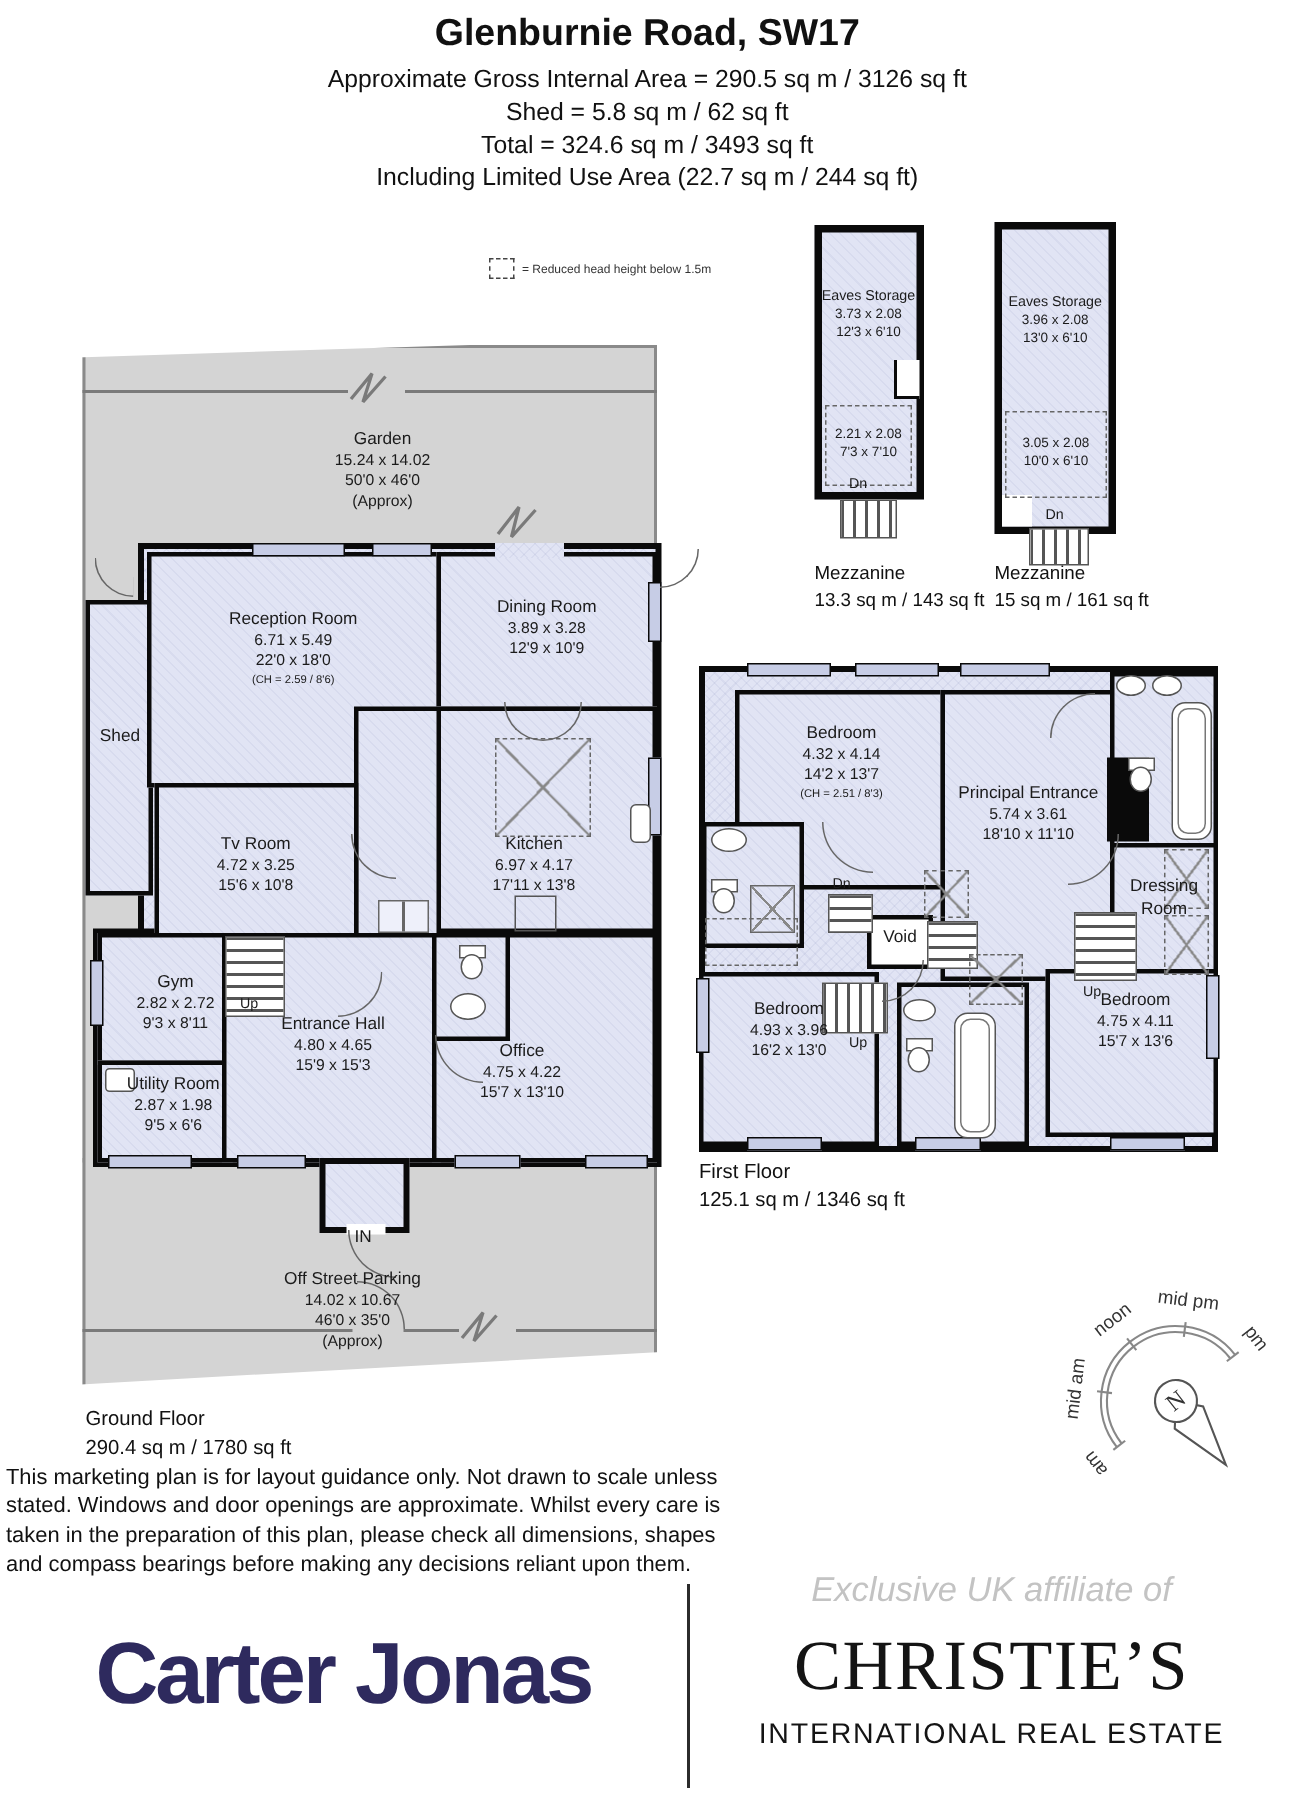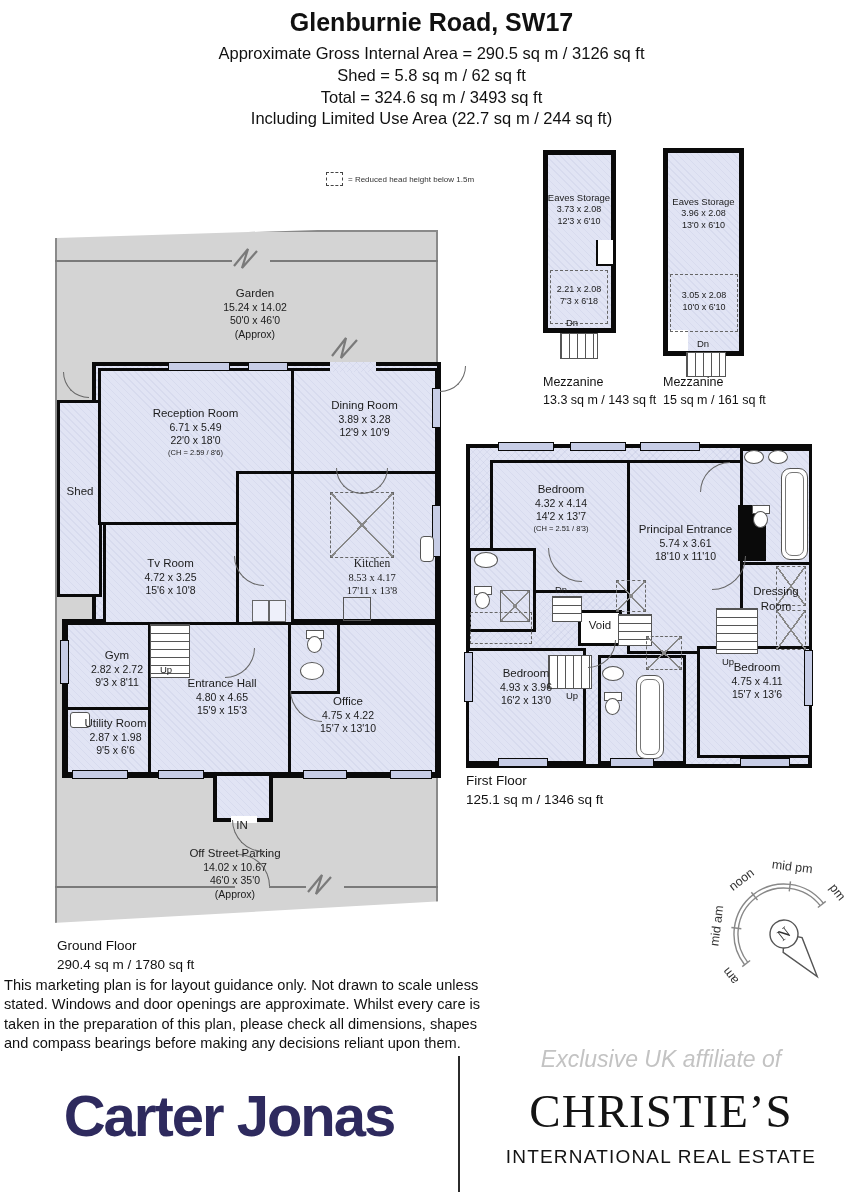--- a/index.html
+++ b/index.html
@@ -156,23 +156,23 @@
     <div class="nm">Reception Room</div>
     <div class="dm">6.71 x 5.49</div>
     <div class="dm">22'0 x 18'0</div>
     <div class="nt">(CH = 2.59 / 8'6)</div>
   </div>
   <div class="abs rlabel" style="left:302px;top:398px;width:125px;">
     <div class="nm">Dining Room</div>
     <div class="dm">3.89 x 3.28</div>
     <div class="dm">12'9 x 10'9</div>
   </div>
-  <div class="abs rlabel" style="left:316px;top:556px;width:112px;font-family:Liberation Serif, serif;">
+  <div class="abs rlabel" style="left:300px;top:556px;width:112px;">
     <div class="nm">Kitchen</div>
-    <div class="dm">8.53 x 4.17</div>
+    <div class="dm">6.97 x 4.17</div>
     <div class="dm">17'11 x 13'8</div>
   </div>
   <div class="abs rlabel" style="left:108px;top:556px;width:125px;">
     <div class="nm">Tv Room</div>
     <div class="dm">4.72 x 3.25</div>
     <div class="dm">15'6 x 10'8</div>
   </div>
   <div class="abs rlabel" style="left:72px;top:648px;width:90px;">
     <div class="nm">Gym</div>
     <div class="dm">2.82 x 2.72</div>
@@ -215,21 +215,21 @@
   <div class="abs whitebox" style="left:596px;top:240px;width:17px;height:26px;border-left:2px solid #0a0a0a;border-bottom:2px solid #0a0a0a;"></div>
   <div class="abs dashbox" style="left:550px;top:270px;width:58px;height:54px;"></div>
   <div class="abs stairs-h" style="left:560px;top:333px;width:38px;height:26px;"></div>
   <div class="abs mezlabel" style="left:546px;top:192px;width:66px;">
     <div class="nm">Eaves Storage</div>
     <div class="dm">3.73 x 2.08</div>
     <div class="dm">12'3 x 6'10</div>
   </div>
   <div class="abs mezlabel" style="left:546px;top:284px;width:66px;">
     <div class="dm">2.21 x 2.08</div>
-    <div class="dm">7'3 x 6'18</div>
+    <div class="dm">7'3 x 7'10</div>
   </div>
   <div class="abs small-lbl" style="left:566px;top:317px;">Dn</div>
   <div class="abs cap" style="left:543px;top:374px;font-size:12.5px;">
     <div>Mezzanine</div>
     <div>13.3 sq m / 143 sq ft</div>
   </div>
 
   <div class="abs room" style="left:663px;top:148px;width:81px;height:208px;border-width:5px;"></div>
   <div class="abs whitebox" style="left:668px;top:330px;width:20px;height:21px;"></div>
   <div class="abs dashbox" style="left:670px;top:274px;width:68px;height:58px;"></div>

